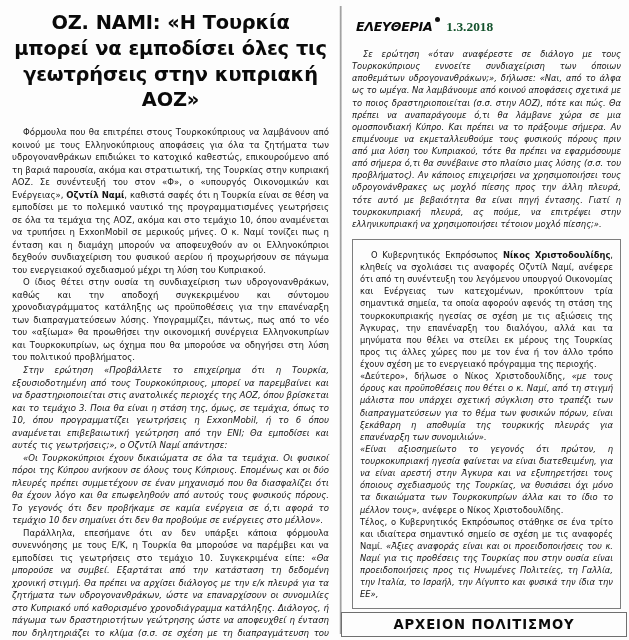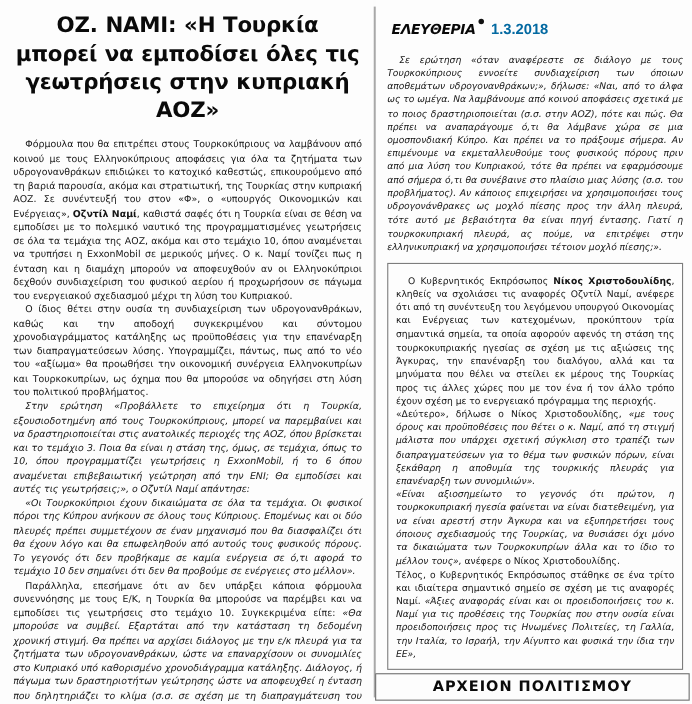--- a/index.html
+++ b/index.html
@@ -82,25 +82,25 @@
     width: 5px;
     height: 5px;
     border-radius: 50%;
     background: #111;
     margin-left: -1px;
     margin-right: 2px;
     position: relative;
     top: -2px;
   }
   .masthead-date {
-    font-family: Liberation Sans, sans-serif;
+    font-family: Liberation Serif, serif;
     font-weight: bold;
     font-size: 13.4px;
     letter-spacing: 0px;
-    color: #0369a1;
+    color: #14532d;
   }
 
   
   .body-text p {
     margin: 0;
     font-size: 8.55px;
     line-height: 1.465;
     text-align: justify;
     text-justify: inter-word;
     color: #151515;

